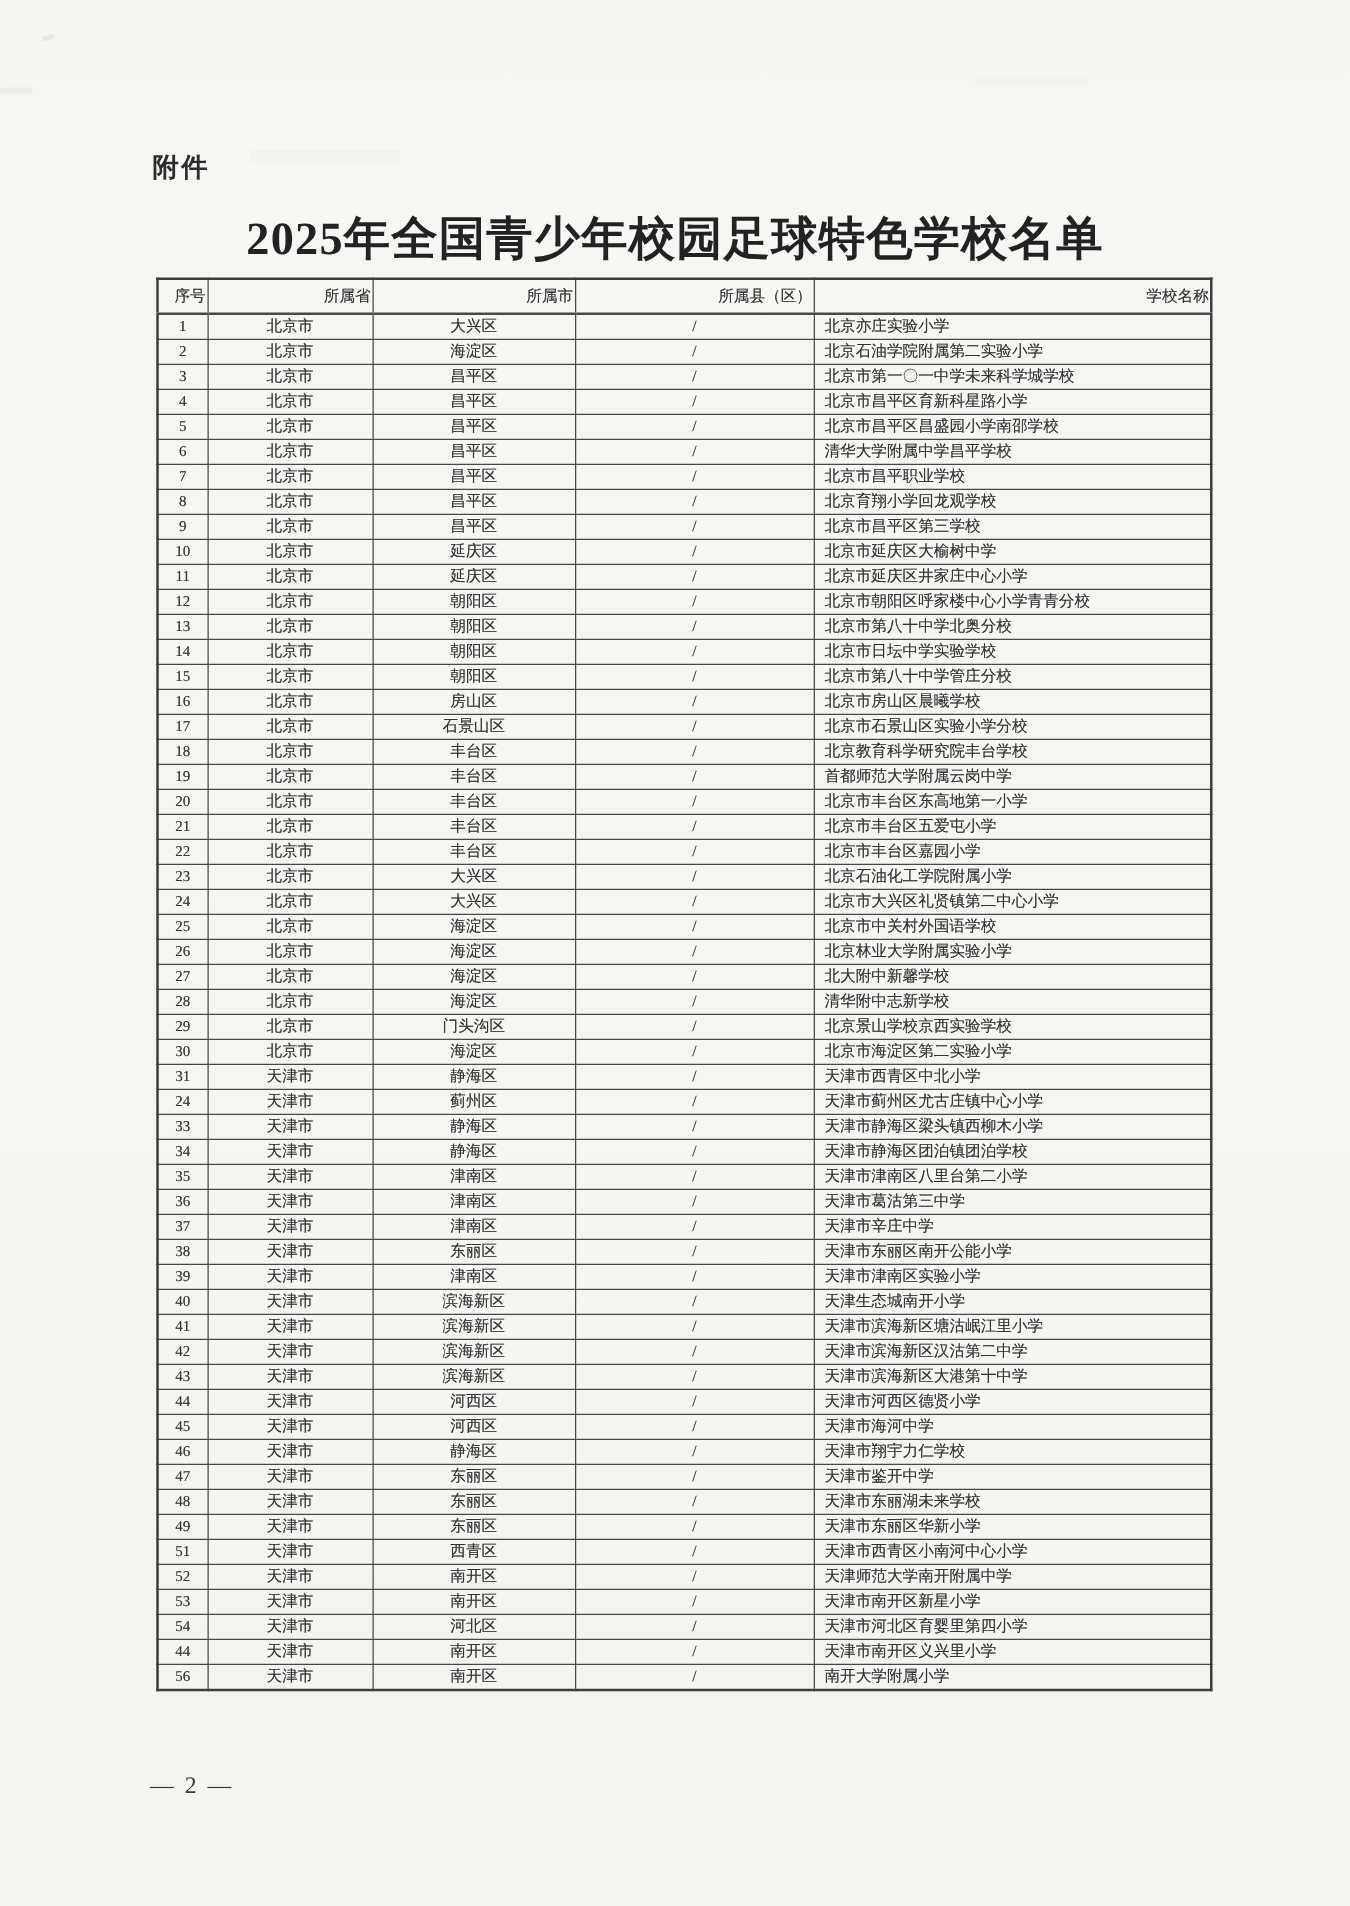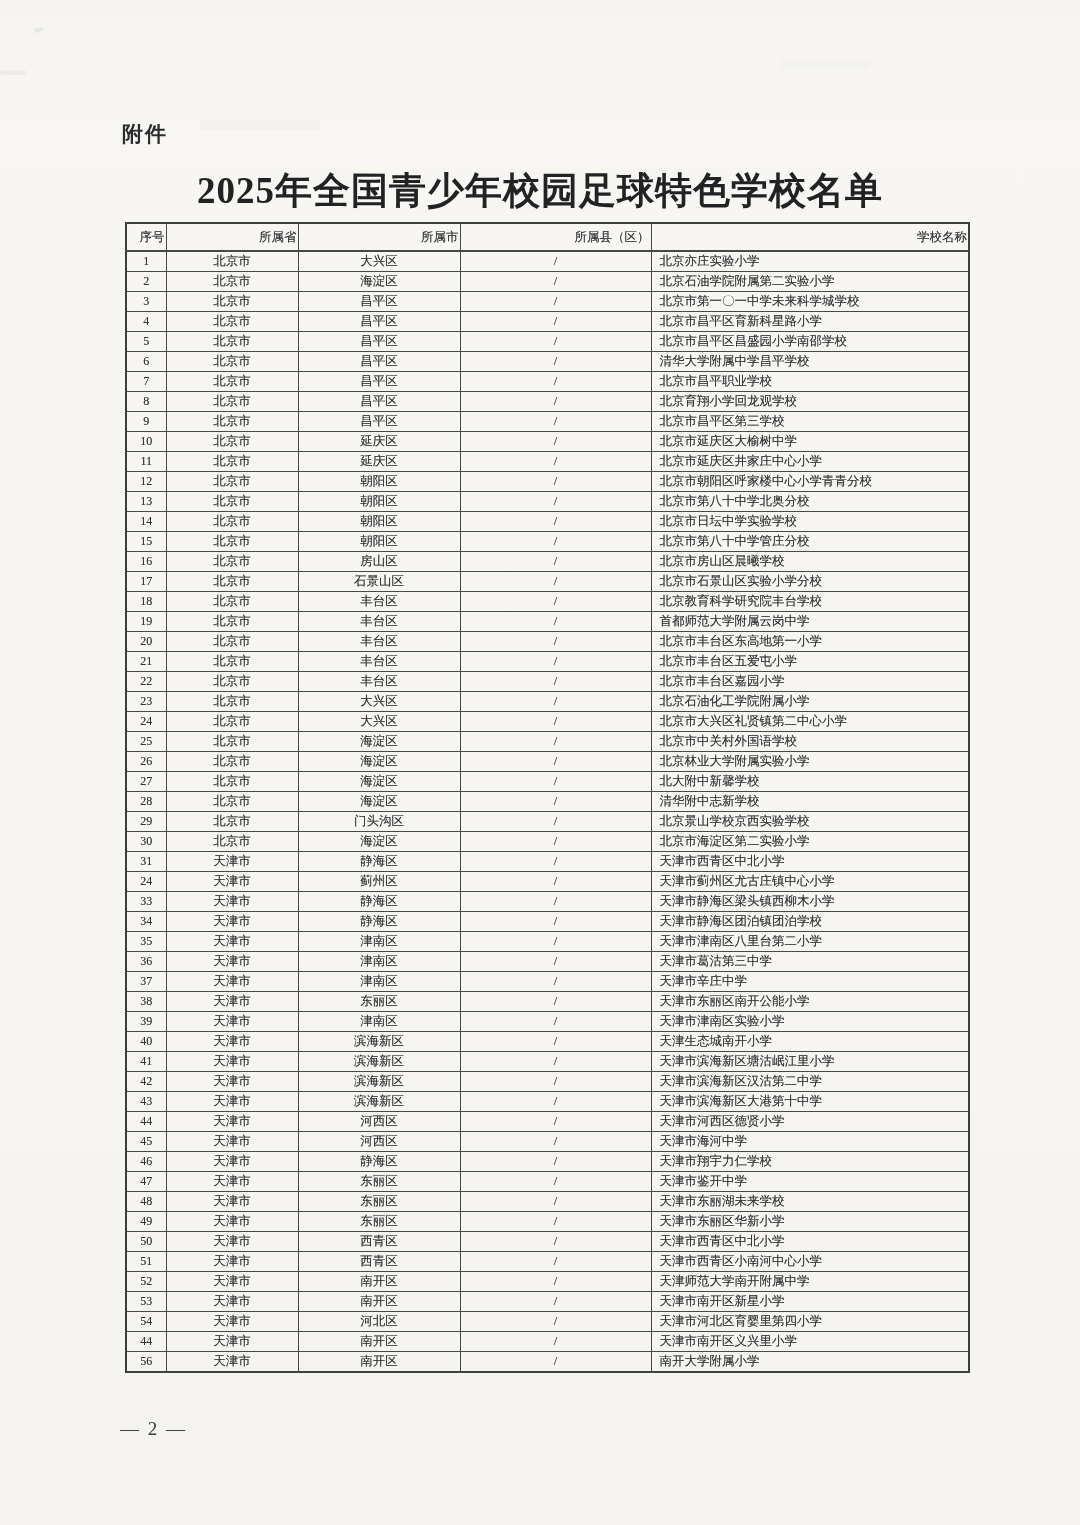--- a/index.html
+++ b/index.html
@@ -477,27 +477,20 @@
     </tr>
 
     <tr>
       <td class="no">49</td>
       <td>天津市</td>
       <td>东丽区</td>
       <td>/</td>
       <td class="school">天津市东丽区华新小学</td>
     </tr>
 
-    <tr>
-      <td class="no">50</td>
-      <td>天津市</td>
-      <td>西青区</td>
-      <td>/</td>
-      <td class="school">天津市西青区中北小学</td>
-    </tr>
 
     <tr>
       <td class="no">51</td>
       <td>天津市</td>
       <td>西青区</td>
       <td>/</td>
       <td class="school">天津市西青区小南河中心小学</td>
     </tr>
 
     <tr>

